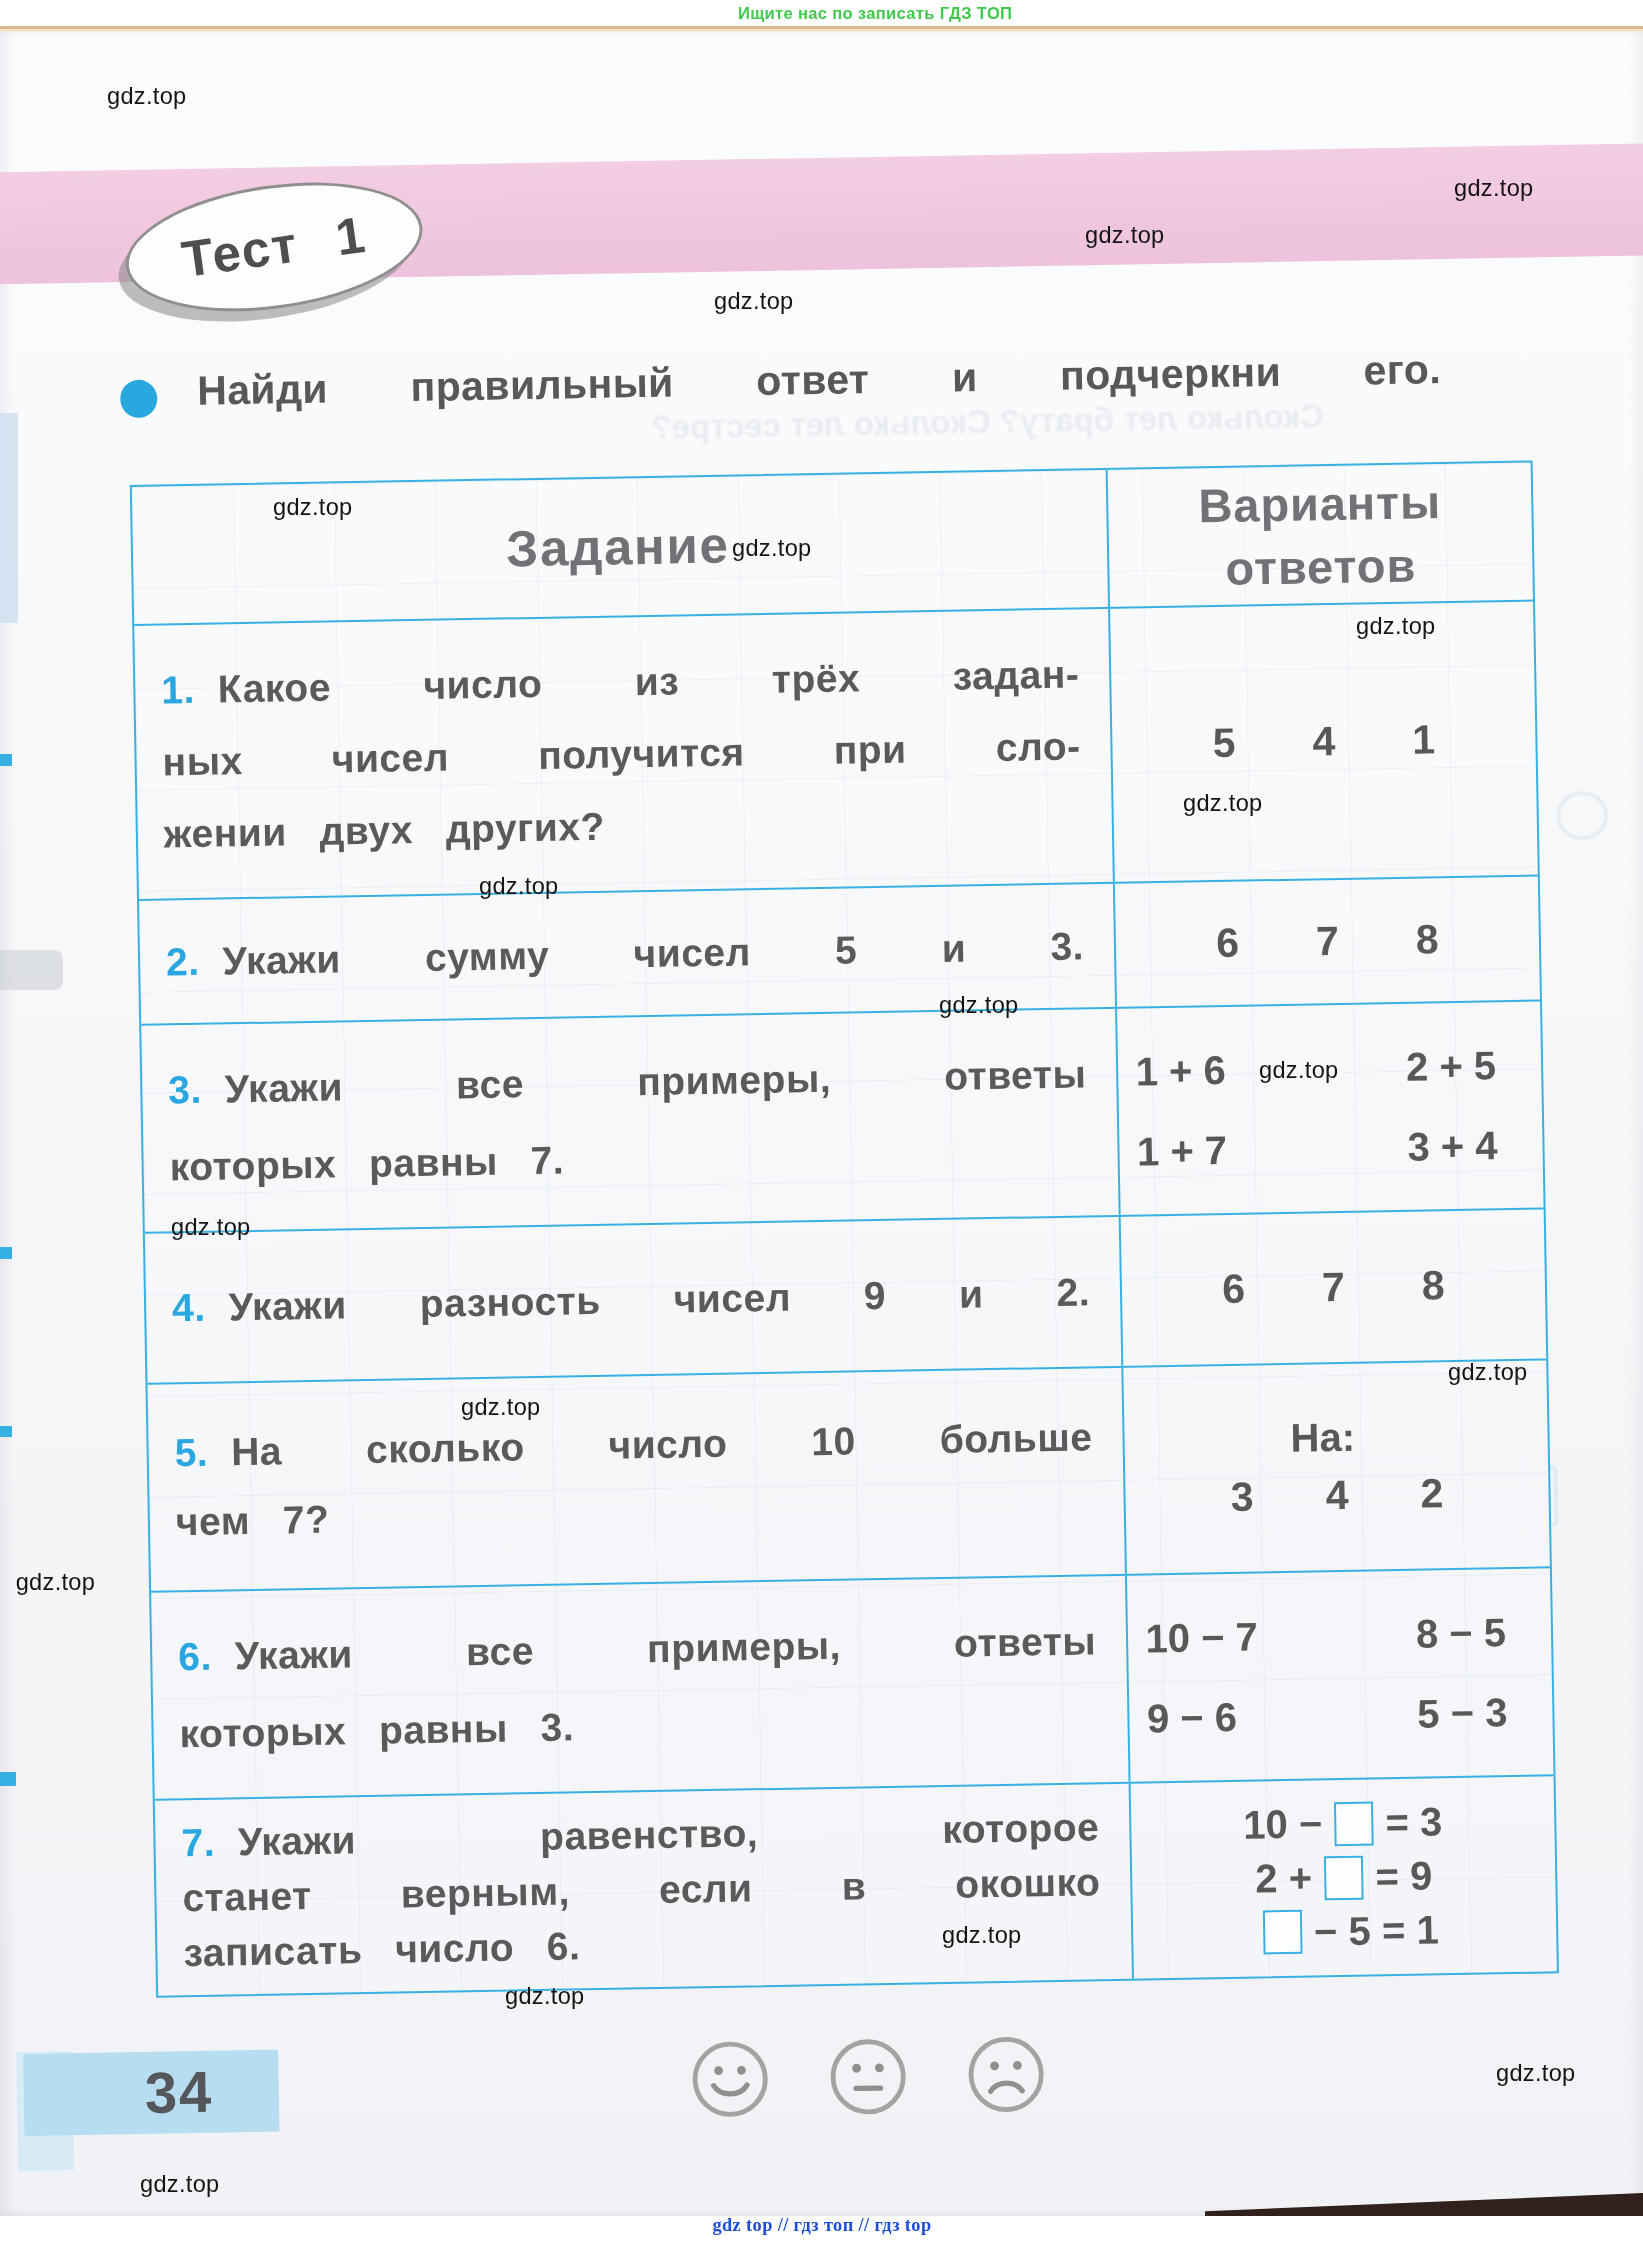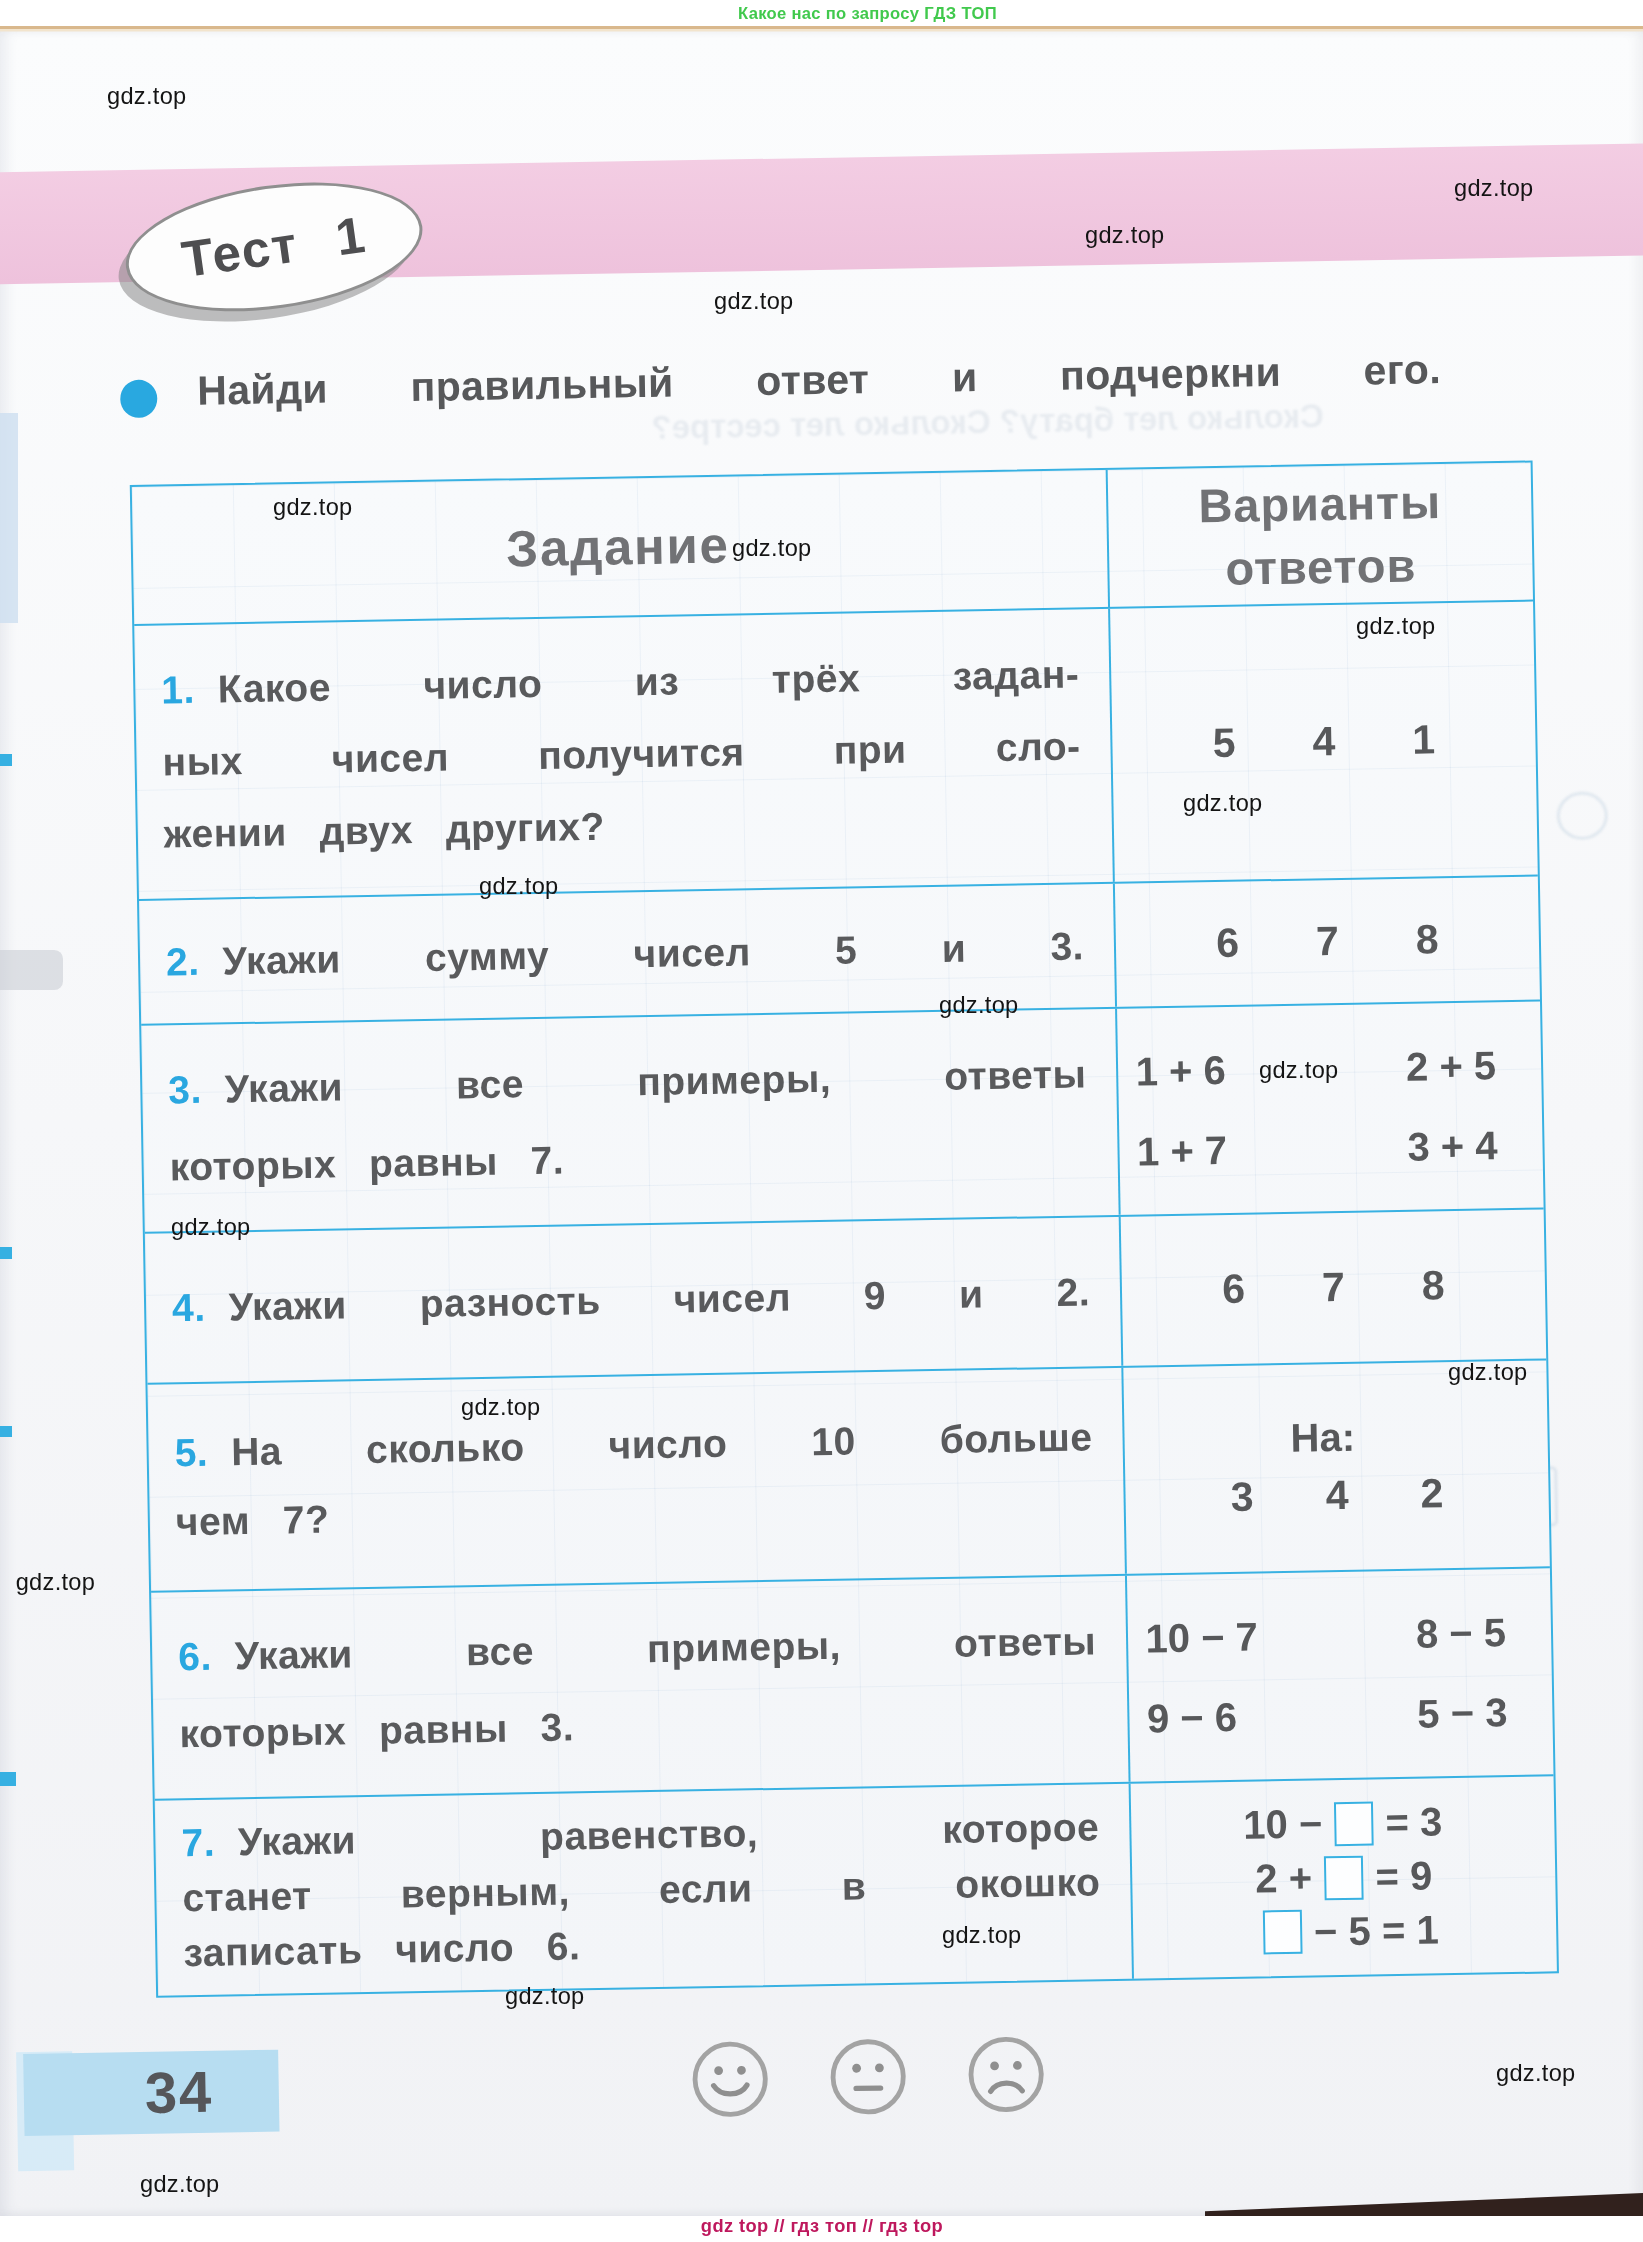--- a/index.html
+++ b/index.html
@@ -77,31 +77,31 @@
   .pn-ext{position:absolute;left:0;top:2009px;width:56px;height:119px;
        background:#d7ebf7;}
   .pn-badge{position:absolute;left:7px;top:2011px;width:255px;height:82px;
        background:#b7ddf1;}
   .pn-badge span{position:absolute;left:121px;top:7px;font-size:58px;
        font-weight:700;color:#55565a;letter-spacing:1.7px;}
   .smileys{position:absolute;left:674px;top:2009px;display:flex;gap:59px;}
   .dark-wedge{position:absolute;left:1205px;top:2161px;width:438px;height:26px;
        background:#31211d;clip-path:polygon(0 82%,100% 12%,100% 100%,0 100%);}
   .footer{position:absolute;left:0;top:2215px;width:1644px;text-align:center;
-       font-size:18.3px;font-weight:600;color:#be185d;letter-spacing:0.4px;}
+       font-size:18.3px;font-weight:600;color:#1d4ed8;letter-spacing:0.4px;font-family:Liberation Serif, serif;}
   
   .wm{position:absolute;font-size:23.6px;font-weight:500;color:#141414;
       letter-spacing:0.3px;}
 </style>
 </head>
 <body>
 
 <div class="stage">
 
-  <div class="promo">Какое нас по запросу ГДЗ ТОП</div>
+  <div class="promo">Ищите нас по записать ГДЗ ТОП</div>
 
   <div class="paper">
     <div class="left-blue-strip"></div>
     <div class="gray-blob"></div>
     <div class="tick" style="top:725px;width:12.2px;height:12.2px;"></div>
     <div class="tick" style="top:1218px;width:12.2px;height:12.2px;"></div>
     <div class="tick" style="top:1397px;width:12.2px;height:10.5px;"></div>
     <div class="tick" style="top:1743px;width:15.7px;height:14px;"></div>
 
     <div class="rot">

